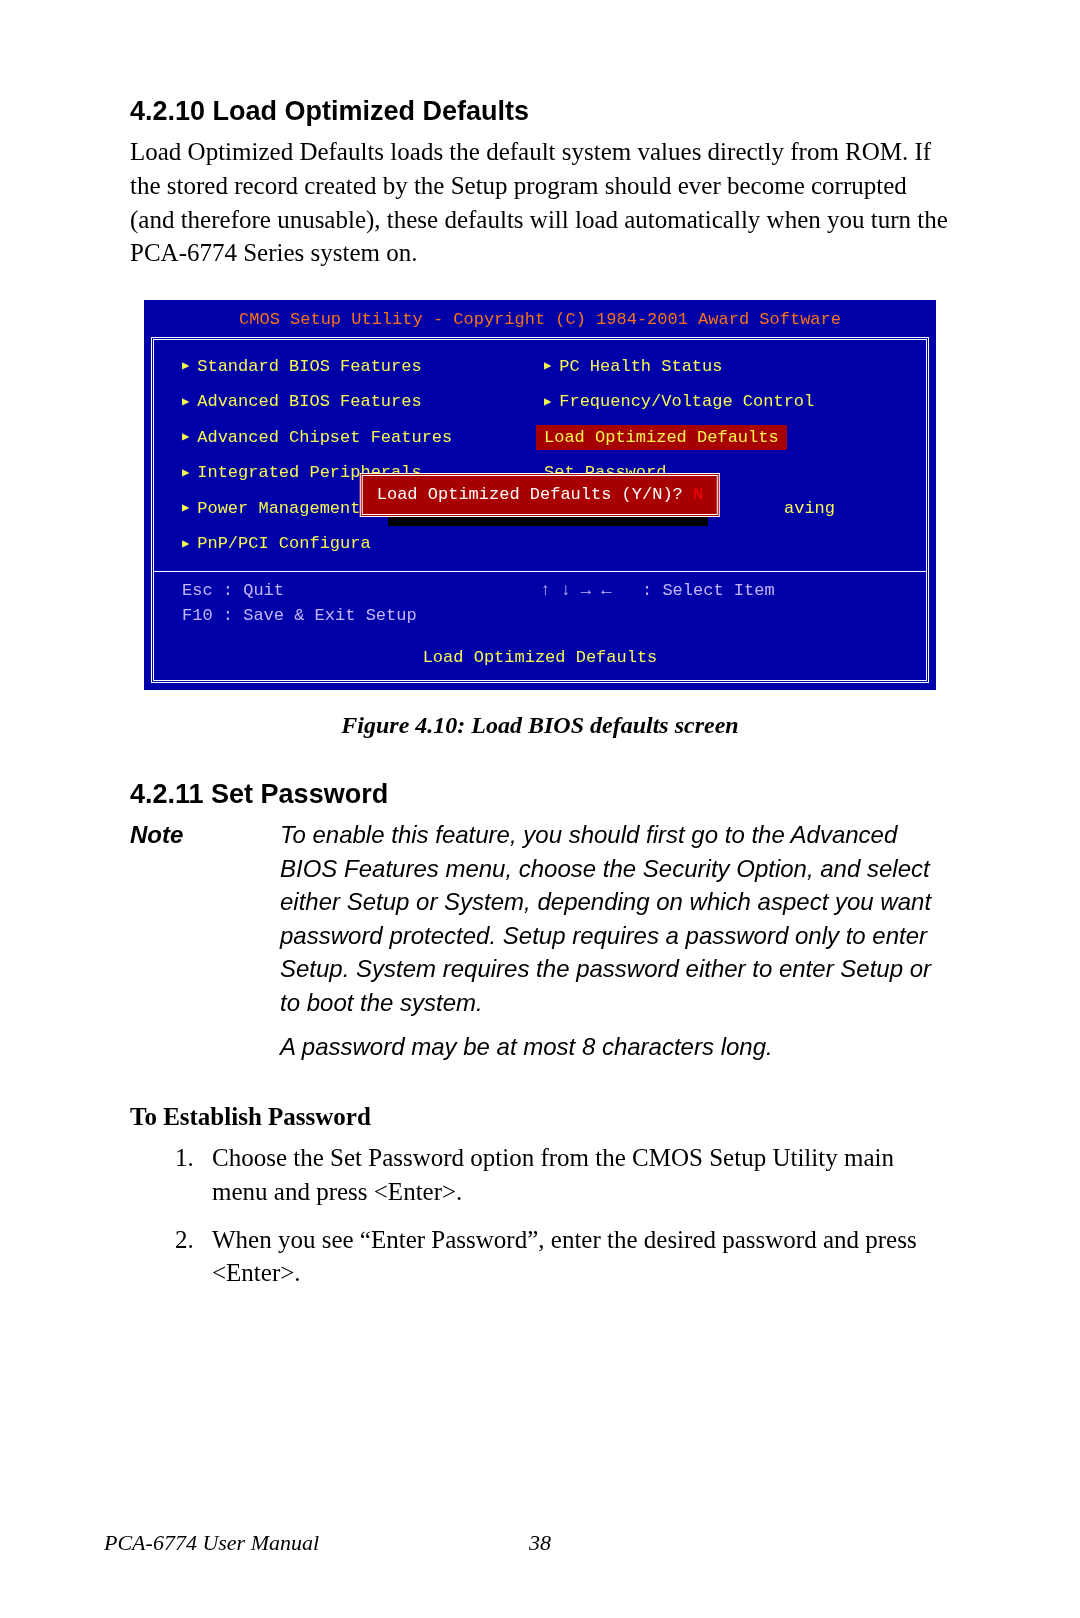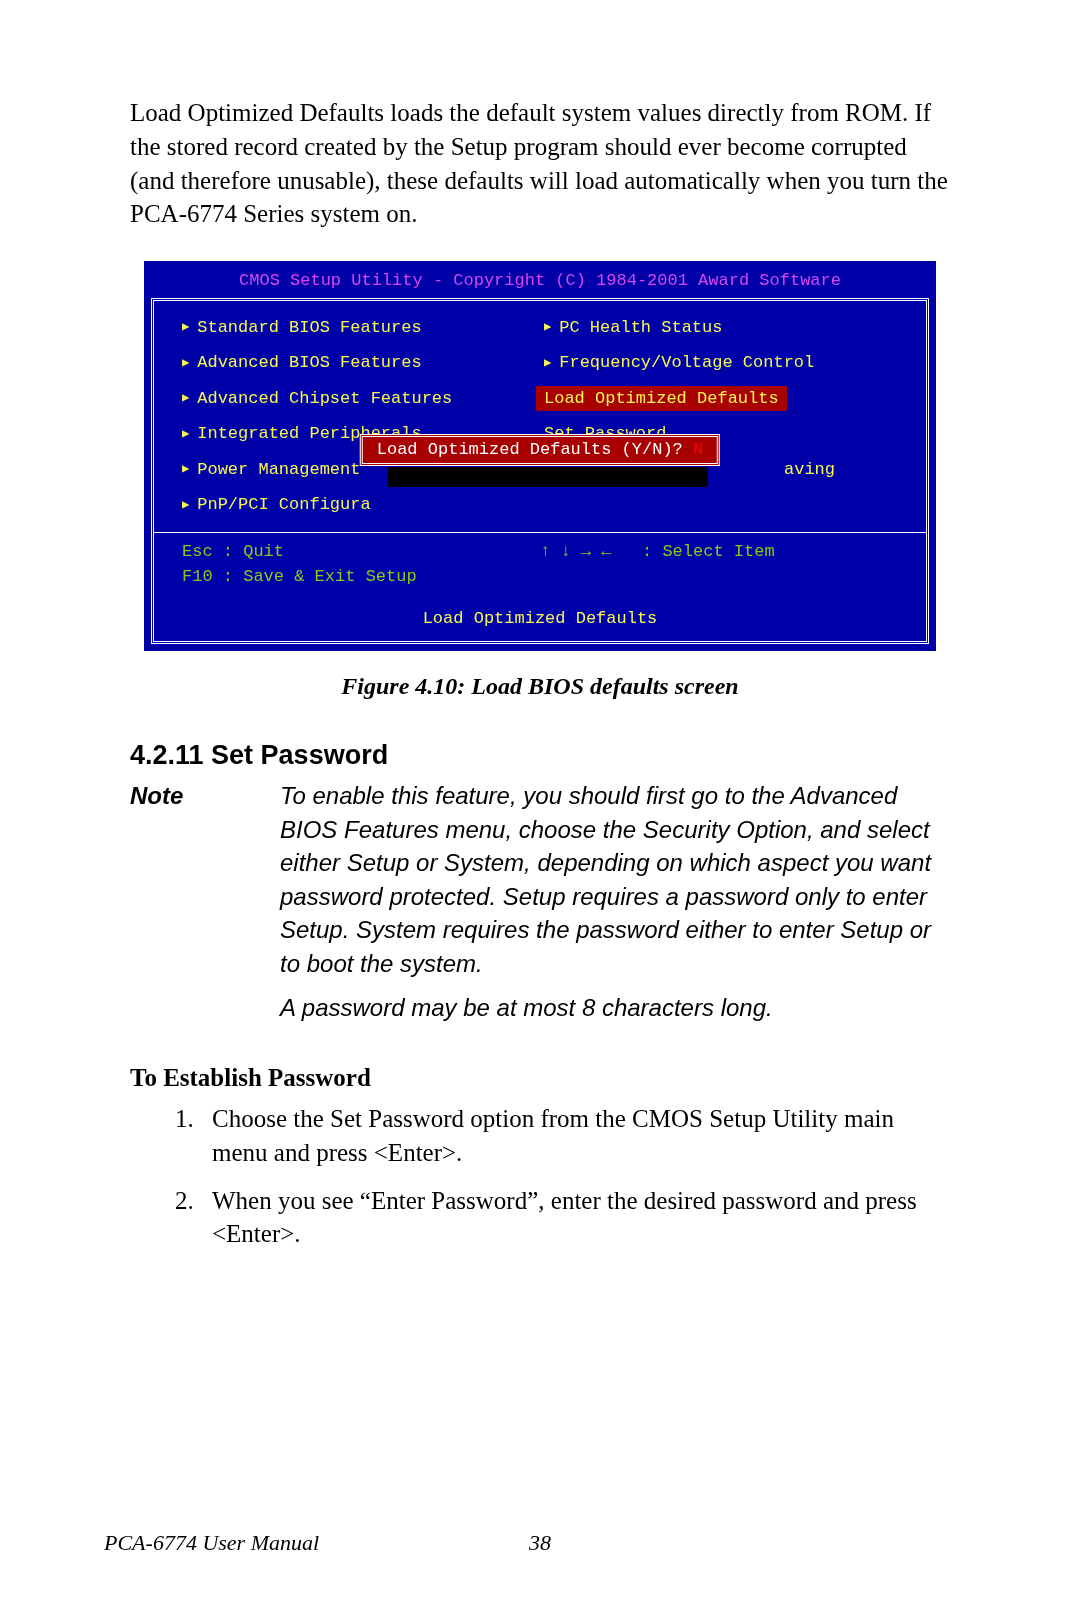--- a/index.html
+++ b/index.html
@@ -84,21 +84,21 @@
     background: #0000a8;
     color: #fff;
     font-family: "Courier New", monospace;
     font-size: 17px;
     line-height: 1.5;
     position: relative;
     border: 1px solid #0000a8;
   }
   .bios-title {
     text-align: center;
-    color: #d946ef;
+    color: #f97316;
     padding: 6px 0 4px 0;
   }
   .bios-frame {
     border: 3px double #fff;
     margin: 0 6px 6px 6px;
   }
   .menu-cols {
     display: flex;
     padding: 14px 20px 14px 28px;
   }
@@ -109,37 +109,37 @@
     background: #a80000;
     color: #f8f850;
     padding: 0 8px;
     margin-left: -8px;
     width: fit-content;
   }
   .foot-keys {
     display: flex;
     border-top: 1px solid #fff;
     padding: 6px 28px 4px 28px;
-    color: #84cc16;
+    color: #c4b5fd;
   }
   .foot-keys .l { flex: 1; white-space: pre; }
   .foot-keys .r { flex: 1; white-space: pre; }
   .foot-desc {
     text-align: center;
     color: #f8f850;
     padding: 12px 0 10px 0;
   }
   .dialog {
     position: absolute;
     left: 50%;
     top: 172px;
     transform: translateX(-50%);
     background: #a80000;
     border: 3px double #fff;
-    padding: 0 14px;
+    padding: 6px 14px;
     color: #fff;
     white-space: nowrap;
     z-index: 10;
   }
   .dialog .n { color: #f80000; }
   .dialog-shadow {
     position: absolute;
     left: calc(50% + 8px);
     top: 205px;
     transform: translateX(-50%);
@@ -147,20 +147,21 @@
     height: 20px;
     background: #000;
     z-index: 5;
   }
 </style>
 </head>
 <body>
 
 <div class="page">
 
+  <h2 class="section">4.2.10 Load Optimized Defaults</h2>
   <p class="body">Load Optimized Defaults loads the default system values directly from ROM. If the stored record created by the Setup program should ever become corrupted (and therefore unusable), these defaults will load automatically when you turn the PCA-6774 Series system on.</p>
 
   <div class="bios">
     <div class="bios-title">CMOS Setup Utility - Copyright (C) 1984-2001 Award Software</div>
     <div class="bios-frame">
       <div class="menu-cols">
         <div class="mcol">
           <div class="mitem">
               <span class="tri">▶</span>
               <span>Standard BIOS Features</span>

